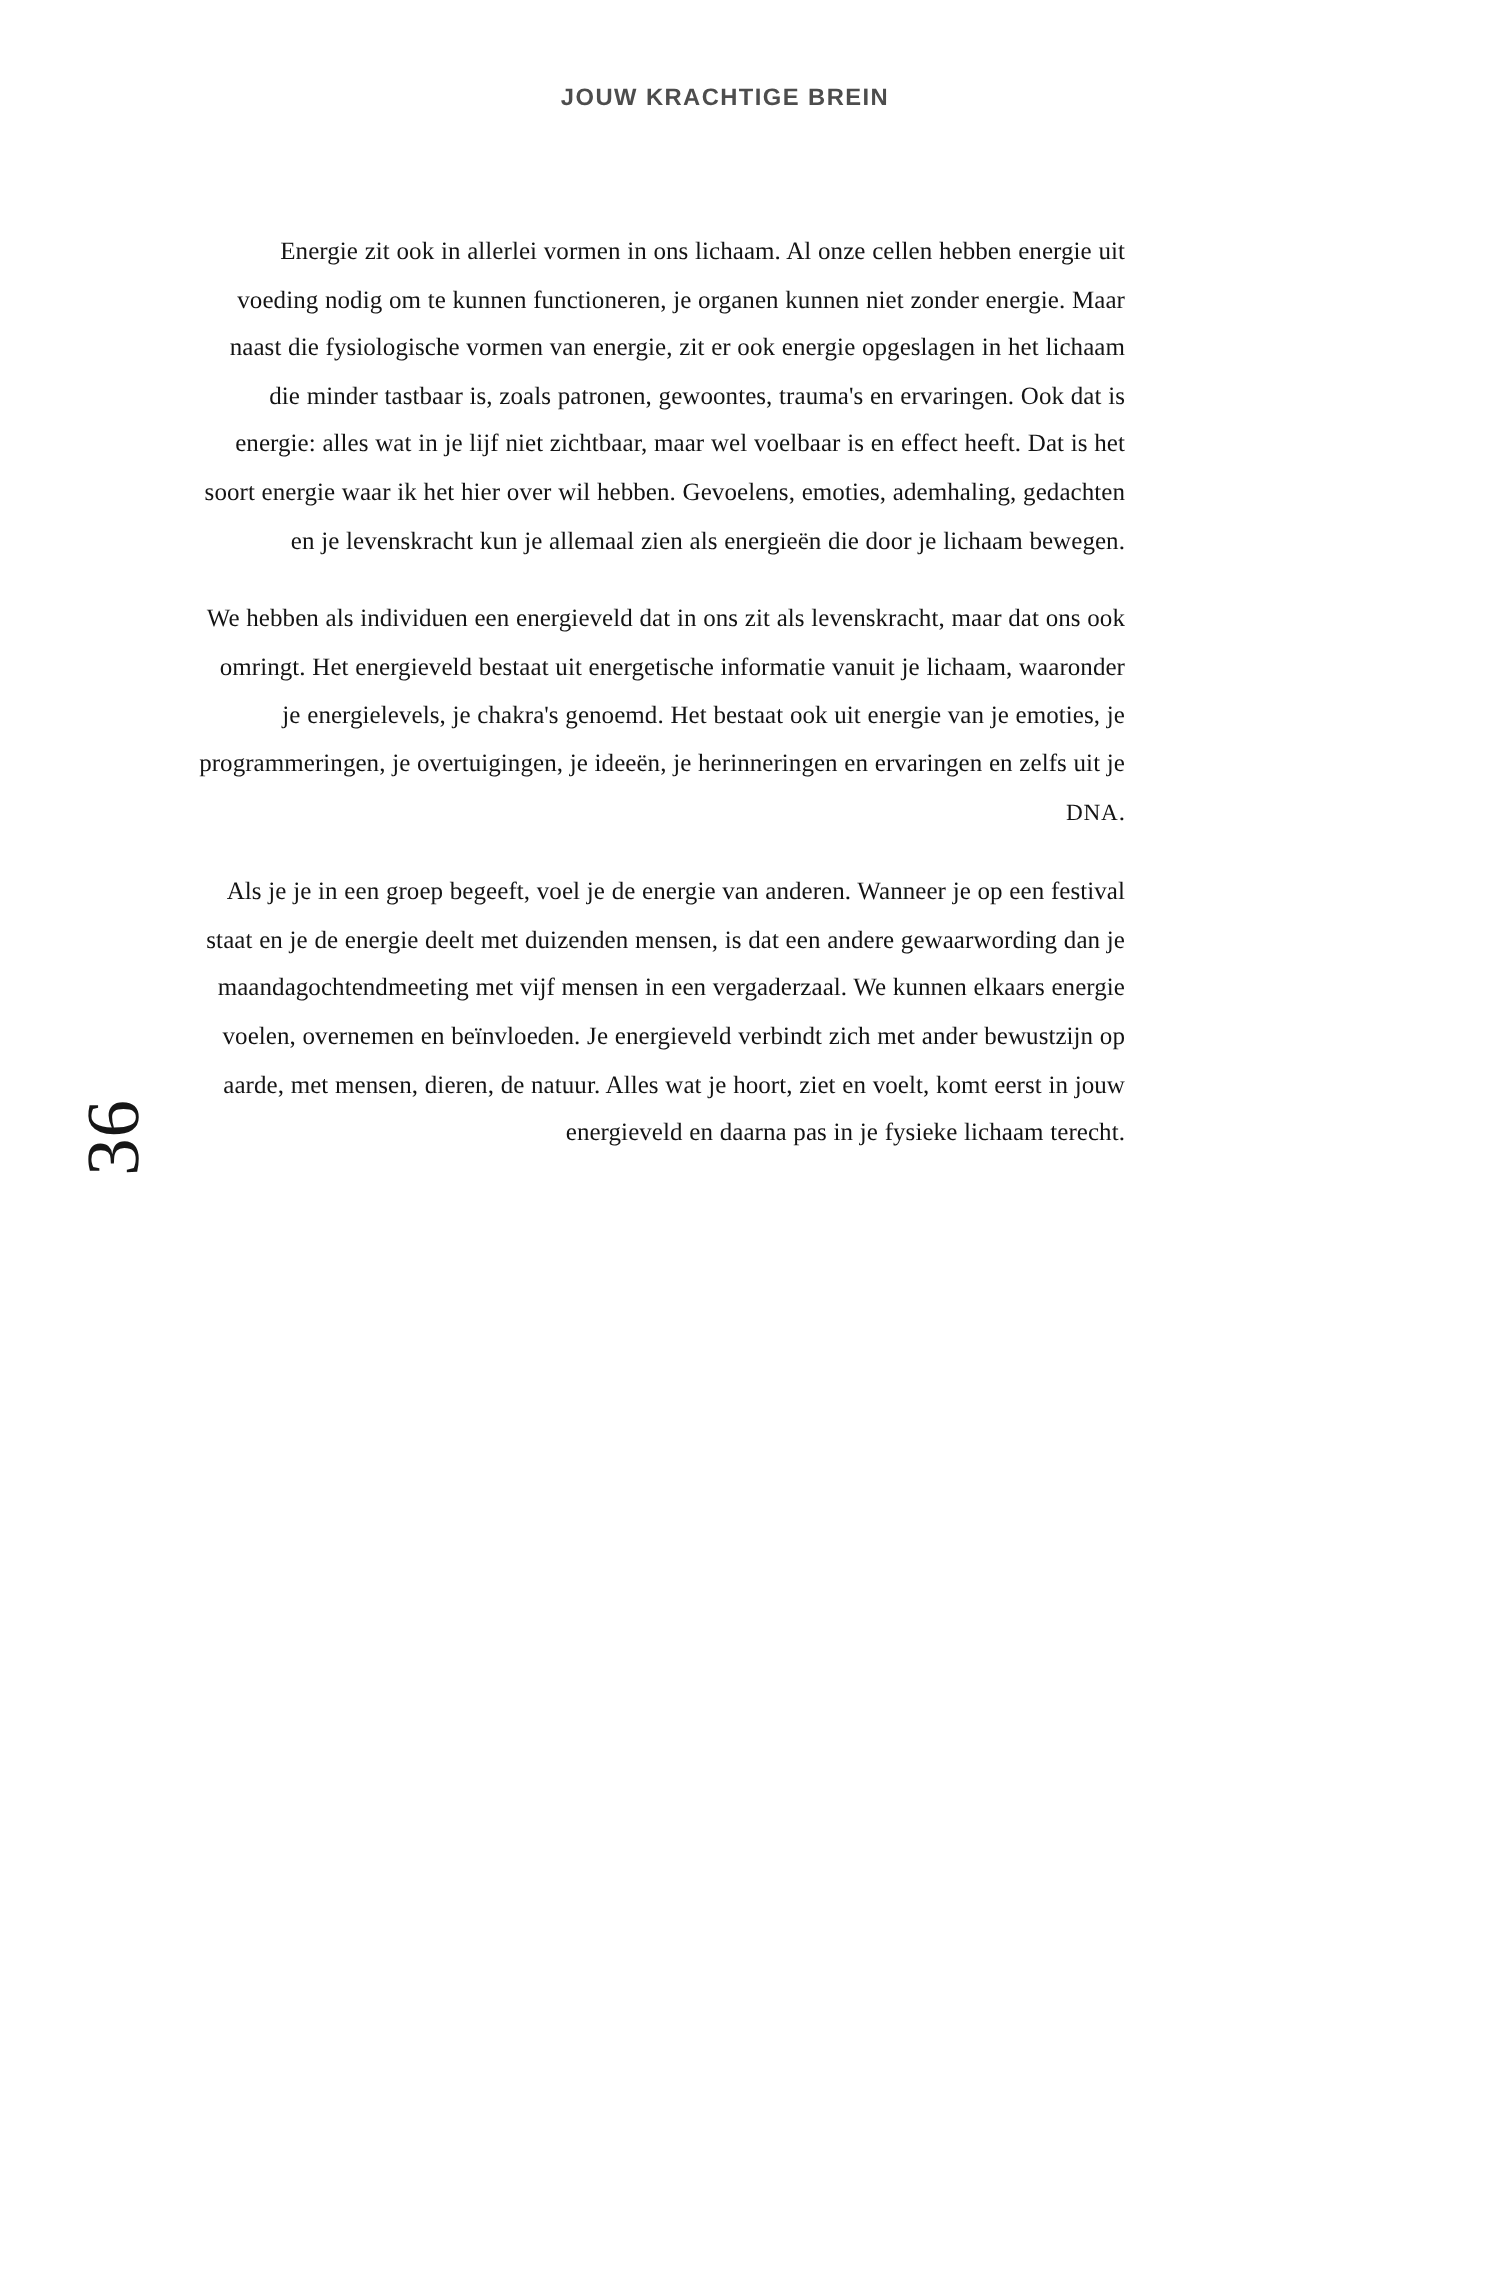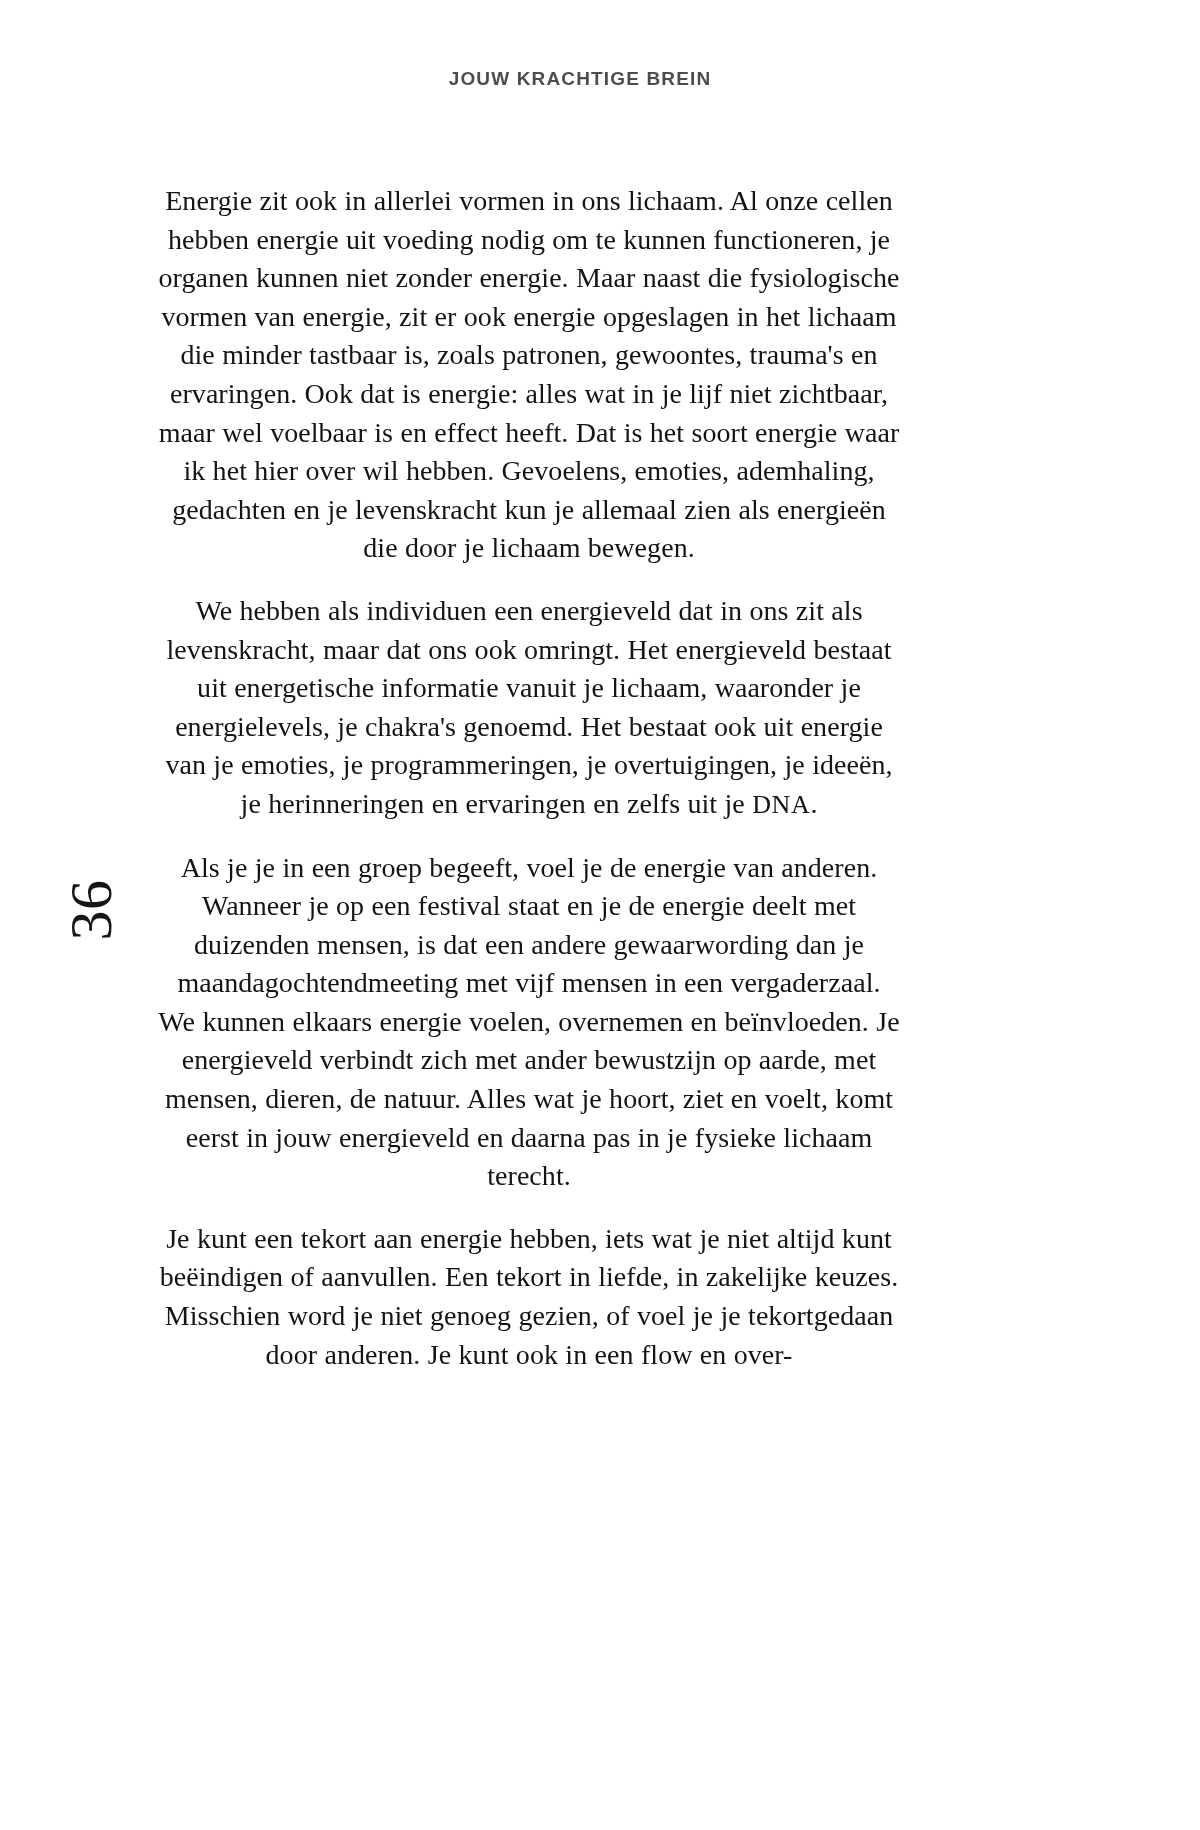--- a/index.html
+++ b/index.html
@@ -59,24 +59,24 @@
   
   .textblock {
     position: absolute;
     left: 158px;
     top: 182px;
     width: 742px;
   }
 
   .para {
     font-family: "Liberation Serif", serif;
-    font-size: 28px;
+    font-size: 20px;
     line-height: 38.6px;
     color: #141414;
-    text-align: center;
+    text-align: right;
     margin: 0 0 0 0;
     letter-spacing: 0.05px;
     word-spacing: 0.3px;
     -webkit-font-smoothing: antialiased;
   }
 
   .para + .para {
     margin-top: 24px;
   }
 
@@ -98,17 +98,16 @@
   </div>
 
   <div class="textblock">
 
     <p class="para">Energie zit ook in allerlei vormen in ons lichaam. Al onze cellen hebben energie uit voeding nodig om te kunnen functioneren, je organen kunnen niet zonder energie. Maar naast die fysiologische vormen van energie, zit er ook energie opgeslagen in het lichaam die minder tastbaar is, zoals patronen, gewoontes, trauma's en ervaringen. Ook dat is energie: alles wat in je lijf niet zichtbaar, maar wel voelbaar is en effect heeft. Dat is het soort energie waar ik het hier over wil hebben. Gevoelens, emoties, ademhaling, gedachten en je levenskracht kun je allemaal zien als energieën die door je lichaam bewegen.</p>
 
     <p class="para"><span>We hebben als individuen een energieveld dat in ons zit als levenskracht, maar dat ons ook omringt. Het energieveld bestaat uit energetische informatie vanuit je lichaam, waaronder je energielevels, je chakra's genoemd. Het bestaat ook uit energie van je emoties, je programmeringen, je overtuigingen, je ideeën, je herinneringen en ervaringen en zelfs uit je </span><span class="smallcaps">DNA</span><span>.</span></p>
 
     <p class="para">Als je je in een groep begeeft, voel je de energie van anderen. Wanneer je op een festival staat en je de energie deelt met duizenden mensen, is dat een andere gewaarwording dan je maandagochtendmeeting met vijf mensen in een vergaderzaal. We kunnen elkaars energie voelen, overnemen en beïnvloeden. Je energieveld verbindt zich met ander bewustzijn op aarde, met mensen, dieren, de natuur. Alles wat je hoort, ziet en voelt, komt eerst in jouw energieveld en daarna pas in je fysieke lichaam terecht.</p>
 
-    <p class="para">Je kunt een tekort aan energie hebben, iets wat je niet altijd kunt beëindigen of aanvullen. Een tekort in liefde, in zakelijke keuzes. Misschien word je niet genoeg gezien, of voel je je tekortgedaan door anderen. Je kunt ook in een flow en over-</p>
 
   </div>
 
 </div>
 
 </body></html>

